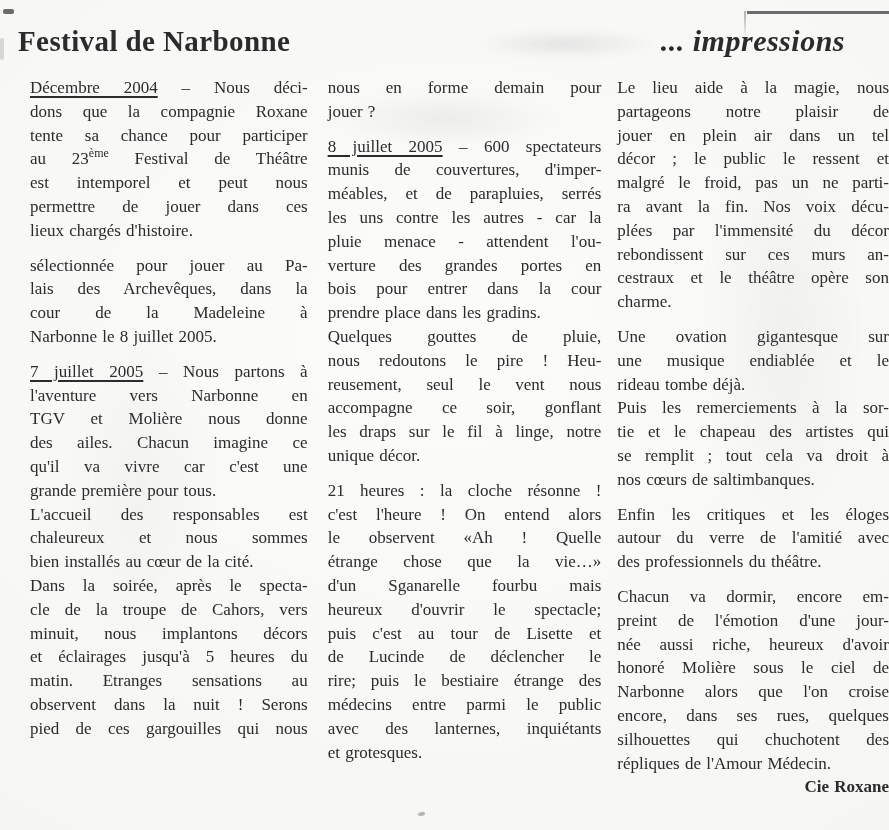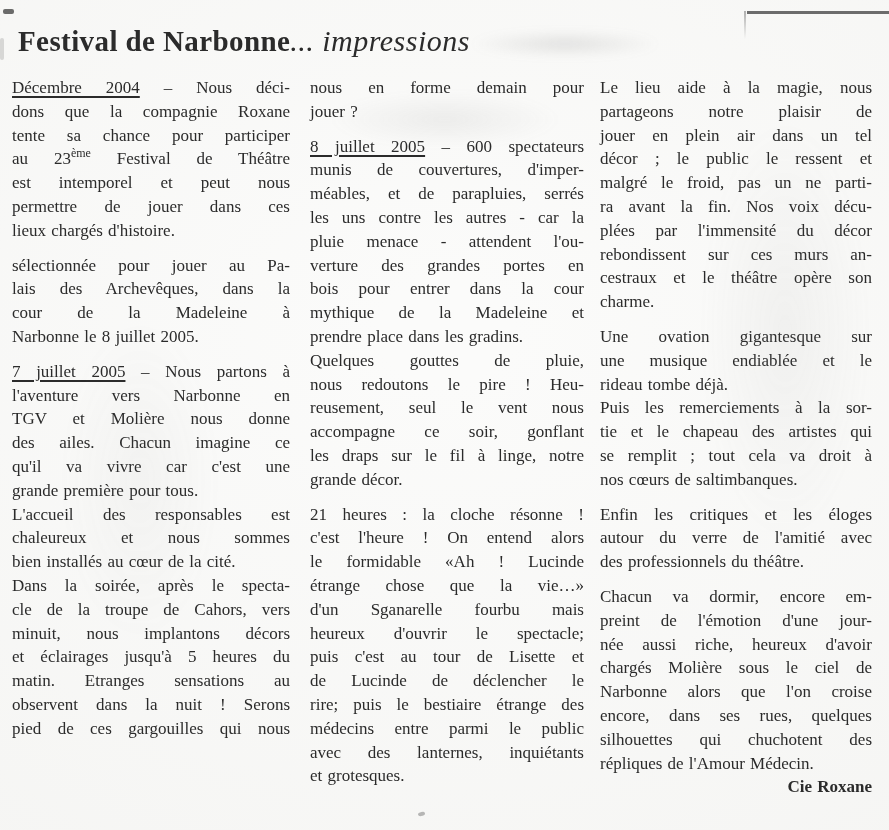--- a/index.html
+++ b/index.html
@@ -7,26 +7,26 @@
     width:889px;height:830px;
     background:#f8f8f6;
     font-family:"Liberation Serif", serif;
     color:var(--ink,#2b2b2b);
     overflow:hidden;position:relative;
   }
   .page{position:relative;width:889px;height:830px;
     background:
       radial-gradient(ellipse 120% 100% at 50% 40%, rgba(255,255,255,.5), rgba(0,0,0,.015) 90%),
       #f8f8f6;}
-  .header{display:flex;justify-content:flex-start;align-items:baseline;
+  .header{display:flex;justify-content:space-between;align-items:baseline;
     padding:24px 44px 0 18px;}
   .title{font-size:29px;font-weight:bold;letter-spacing:.4px;margin:0;
     font-family:"Liberation Serif", serif;}
-  .subtitle{font-size:30px;font-style:italic;font-weight:normal;letter-spacing:.5px;}
-  .cols{display:flex;padding-left:12px;margin-top:18px;}
+  .subtitle{font-size:30px;font-style:italic;font-weight:bold;letter-spacing:.5px;}
+  .cols{display:flex;padding-left:30px;margin-top:18px;}
   .col{width:278px;margin-right:20px;}
   .col:nth-child(2){width:274px;margin-right:16px;}
   .col:nth-child(3){width:272px;margin-right:0;}
   .para{margin:0;}
   .para.gap{margin-top:11px;}
   .line{font-size:17px;line-height:23.8px;word-spacing:1px;white-space:normal;}
   .line.j{text-align:justify;text-align-last:justify;}
   .line.r{text-align:center;text-align-last:right;}
   .line.b{font-weight:bold;}
   .u{text-decoration:underline;text-underline-offset:3px;text-decoration-thickness:1.5px;}
@@ -111,33 +111,32 @@
           <div class="line">jouer ?</div>
         </div>
         <div class="para gap">
           <div class="line j"><span class="u">8 juillet 2005</span> – 600 spectateurs</div>
           <div class="line j">munis de couvertures, d'imper-</div>
           <div class="line j">méables, et de parapluies, serrés</div>
           <div class="line j">les uns contre les autres - car la</div>
           <div class="line j">pluie menace - attendent l'ou-</div>
           <div class="line j">verture des grandes portes en</div>
           <div class="line j">bois pour entrer dans la cour</div>
-          <div class="line j">mythique de la Madeleine et</div>
           <div class="line">prendre place dans les gradins.</div>
           <div class="line j">Quelques gouttes de pluie,</div>
           <div class="line j">nous redoutons le pire ! Heu-</div>
           <div class="line j">reusement, seul le vent nous</div>
           <div class="line j">accompagne ce soir, gonflant</div>
           <div class="line j">les draps sur le fil à linge, notre</div>
-          <div class="line">grande décor.</div>
+          <div class="line">unique décor.</div>
         </div>
         <div class="para gap">
           <div class="line j">21 heures : la cloche résonne !</div>
           <div class="line j">c'est l'heure ! On entend alors</div>
-          <div class="line j">le formidable «Ah ! Lucinde</div>
+          <div class="line j">le observent «Ah ! Quelle</div>
           <div class="line j">étrange chose que la vie…»</div>
           <div class="line j">d'un Sganarelle fourbu mais</div>
           <div class="line j">heureux d'ouvrir le spectacle;</div>
           <div class="line j">puis c'est au tour de Lisette et</div>
           <div class="line j">de Lucinde de déclencher le</div>
           <div class="line j">rire; puis le bestiaire étrange des</div>
           <div class="line j">médecins entre parmi le public</div>
           <div class="line j">avec des lanternes, inquiétants</div>
           <div class="line">et grotesques.</div>
         </div>
@@ -166,21 +165,21 @@
         </div>
         <div class="para gap">
           <div class="line j">Enfin les critiques et les éloges</div>
           <div class="line j">autour du verre de l'amitié avec</div>
           <div class="line">des professionnels du théâtre.</div>
         </div>
         <div class="para gap">
           <div class="line j">Chacun va dormir, encore em-</div>
           <div class="line j">preint de l'émotion d'une jour-</div>
           <div class="line j">née aussi riche, heureux d'avoir</div>
-          <div class="line j">chargés Molière sous le ciel de</div>
+          <div class="line j">honoré Molière sous le ciel de</div>
           <div class="line j">Narbonne alors que l'on croise</div>
           <div class="line j">encore, dans ses rues, quelques</div>
           <div class="line j">silhouettes qui chuchotent des</div>
           <div class="line">répliques de l'Amour Médecin.</div>
         </div>
         <div class="para">
           <div class="line b r">Cie Roxane</div>
         </div>
       </div>
   </div>

